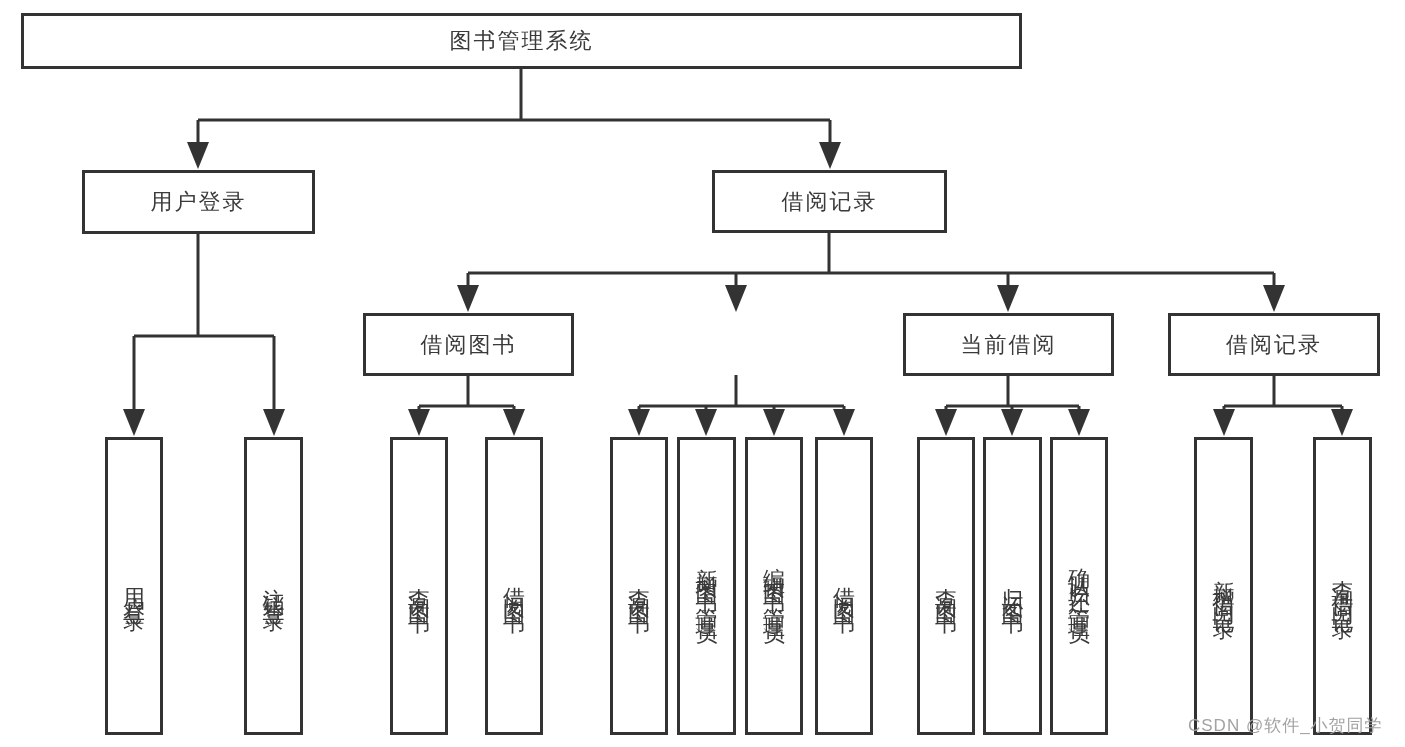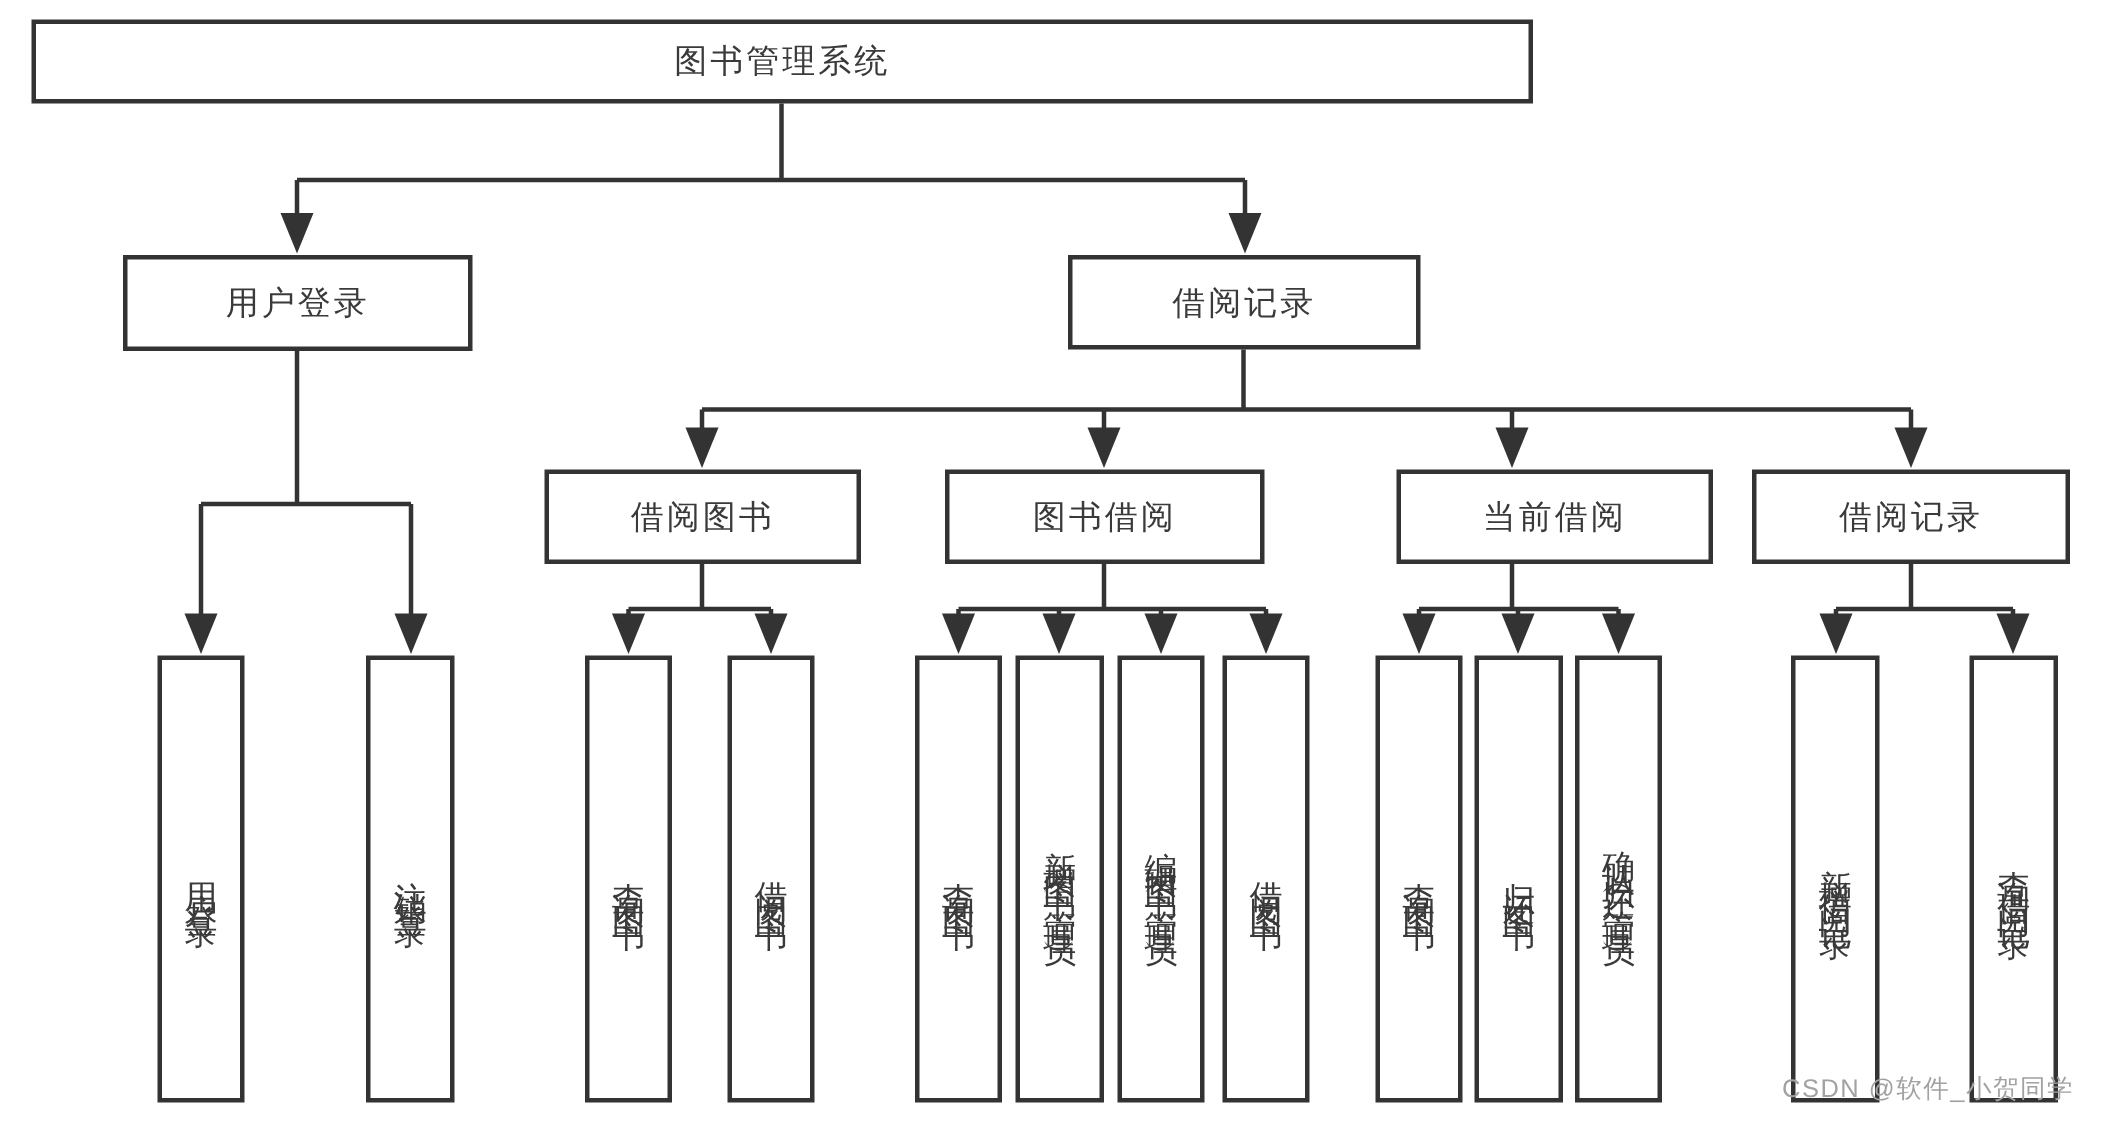--- a/index.html
+++ b/index.html
@@ -104,22 +104,21 @@
     <polygon class="arrow" points="1213,409 1235,409 1224,436"></polygon>
     <polygon class="arrow" points="1331,409 1353,409 1342,436"></polygon>
   </svg>
 
   <div class="node" style="left:21px; top:13px; width:1001px; height:56px;">图书管理系统</div>
 
   <div class="node" style="left:82px; top:170px; width:233px; height:64px;">用户登录</div>
   <div class="node" style="left:712px; top:170px; width:235px; height:63px;">借阅记录</div>
 
   <div class="node" style="left:363px; top:313px; width:211px; height:63px;">借阅图书</div>
-  <div class="node" style="left:630px; top:313px; width:213px; height:63px;">图书借阅</div>
-  <div class="node" style="left:903px; top:313px; width:211px; height:63px;margin-left:28px;">当前借阅</div>
+  <div class="node" style="left:903px; top:313px; width:211px; height:63px;">当前借阅</div>
   <div class="node" style="left:1168px; top:313px; width:212px; height:63px;">借阅记录</div>
 
   <div class="node leaf" style="left:105px; top:437px; width:58px; height:298px;">用户登录</div>
   <div class="node leaf" style="left:244px; top:437px; width:59px; height:298px;">注销登录</div>
 
   <div class="node leaf" style="left:390px; top:437px; width:58px; height:298px;">查询图书</div>
   <div class="node leaf" style="left:485px; top:437px; width:58px; height:298px;">借阅图书</div>
 
   <div class="node leaf" style="left:610px; top:437px; width:58px; height:298px;">查询图书</div>
   <div class="node leaf" style="left:677px; top:437px; width:59px; height:298px;">新增图书（管理员）</div>

